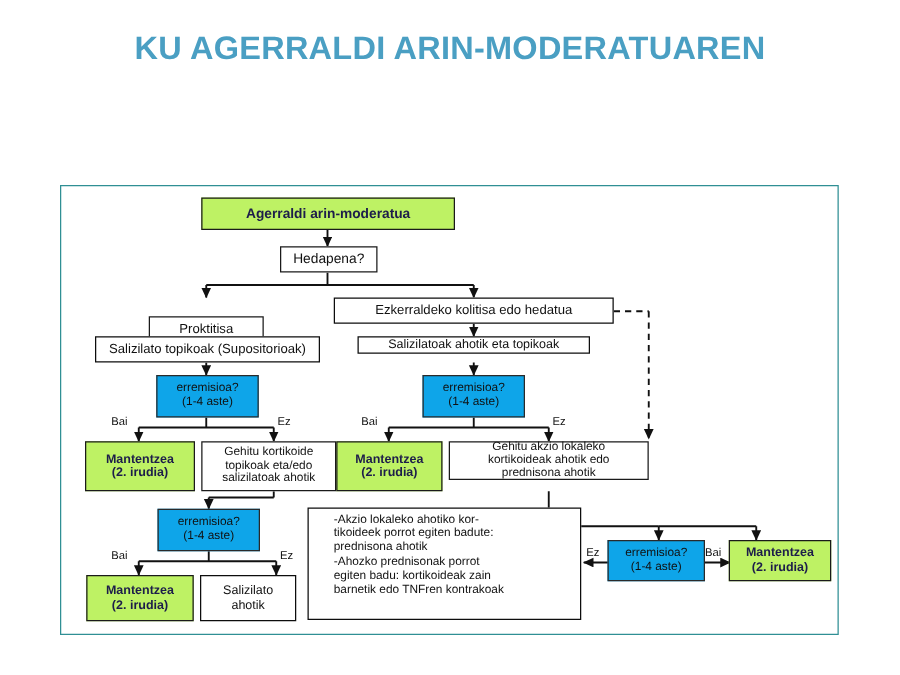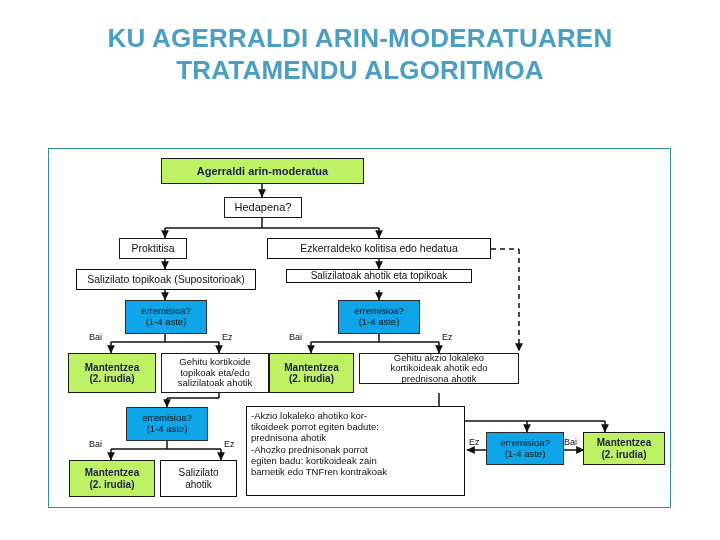--- a/index.html
+++ b/index.html
@@ -45,41 +45,40 @@
     z-index:3;
     white-space:pre-line;
   }
   .blue{background:#bef264;border:1.6px solid #1a1a1a;font-weight:bold;color:#1d1d4a;}
   .plain{background:#ffffff;border:1px solid #1a1a1a;}
   .plain-heavy{background:#ffffff;border:1.8px solid #0d0d0d;font-weight:normal;}
   .gray{background:#0ea5e9;border:1.3px solid #2a2a2a;}
   .note{
     background:#ffffff;border:1.6px solid #0d0d0d;
     align-items:flex-start;justify-content:flex-start;text-align:left;
-    padding:3px 4px;line-height:1.18;
+    padding:3px 20px;line-height:1.18;
   }
 
   
   .elabel{
     position:absolute;
     font-family:"Liberation Sans", sans-serif;
     font-size:9px;
     color:#111111;
     z-index:4;
     background:transparent;
     white-space:nowrap;
   }
   svg#edges{position:absolute;left:0;top:0;width:623px;height:360px;z-index:1;}
 </style>
 </head>
 <body>
 
 <div id="title">
   <div>KU AGERRALDI ARIN-MODERATUAREN</div>
-  <div>TRATAMENDU ALGORITMOA</div>
 </div>
 
 <div id="frame">
  <div id="canvas">
 
   <svg id="edges" viewBox="0 0 623 360">
     <defs>
       <marker id="ah" markerWidth="7" markerHeight="7" refX="5.2" refY="2.6" orient="auto">
         <path d="M0,0 L5.6,2.6 L0,5.2 Z" fill="#111111"></path>
       </marker>
@@ -139,21 +138,21 @@
       <line x1="442" y1="100" x2="470" y2="100"></line>
       <line x1="470" y1="100" x2="470" y2="196"></line>
       <line x1="470" y1="196" x2="470" y2="202" marker-end="url(#ahl)"></line>
     </g>
   </svg>
 
   <div class="node blue" style="left:112px;top:9px;width:203px;height:26px;font-size:11px;">Agerraldi arin-moderatua</div>
 
   <div class="node plain" style="left:175px;top:48px;width:78px;height:21px;font-size:11px;">Hedapena?</div>
 
-  <div class="node plain" style="left:70px;top:89px;width:68px;height:21px;font-size:10.5px;">Proktitisa</div>
+  <div class="node plain" style="left:70px;top:104px;width:92px;height:21px;font-size:10.5px;">Proktitisa</div>
 
   <div class="node plain-heavy" style="left:218px;top:89px;width:224px;height:21px;font-size:10.5px;">Ezkerraldeko kolitisa edo hedatua</div>
 
   <div class="node plain-heavy" style="left:27px;top:120px;width:180px;height:21px;font-size:10.5px;">Salizilato topikoak (Supositorioak)</div>
 
   <div class="node plain-heavy" style="left:237px;top:120px;width:186px;height:14px;font-size:10px;">Salizilatoak ahotik eta topikoak</div>
 
   <div class="node gray" style="left:76px;top:151px;width:82px;height:34px;font-size:9.5px;">erremisioa?
 (1-4 aste)</div>
 

